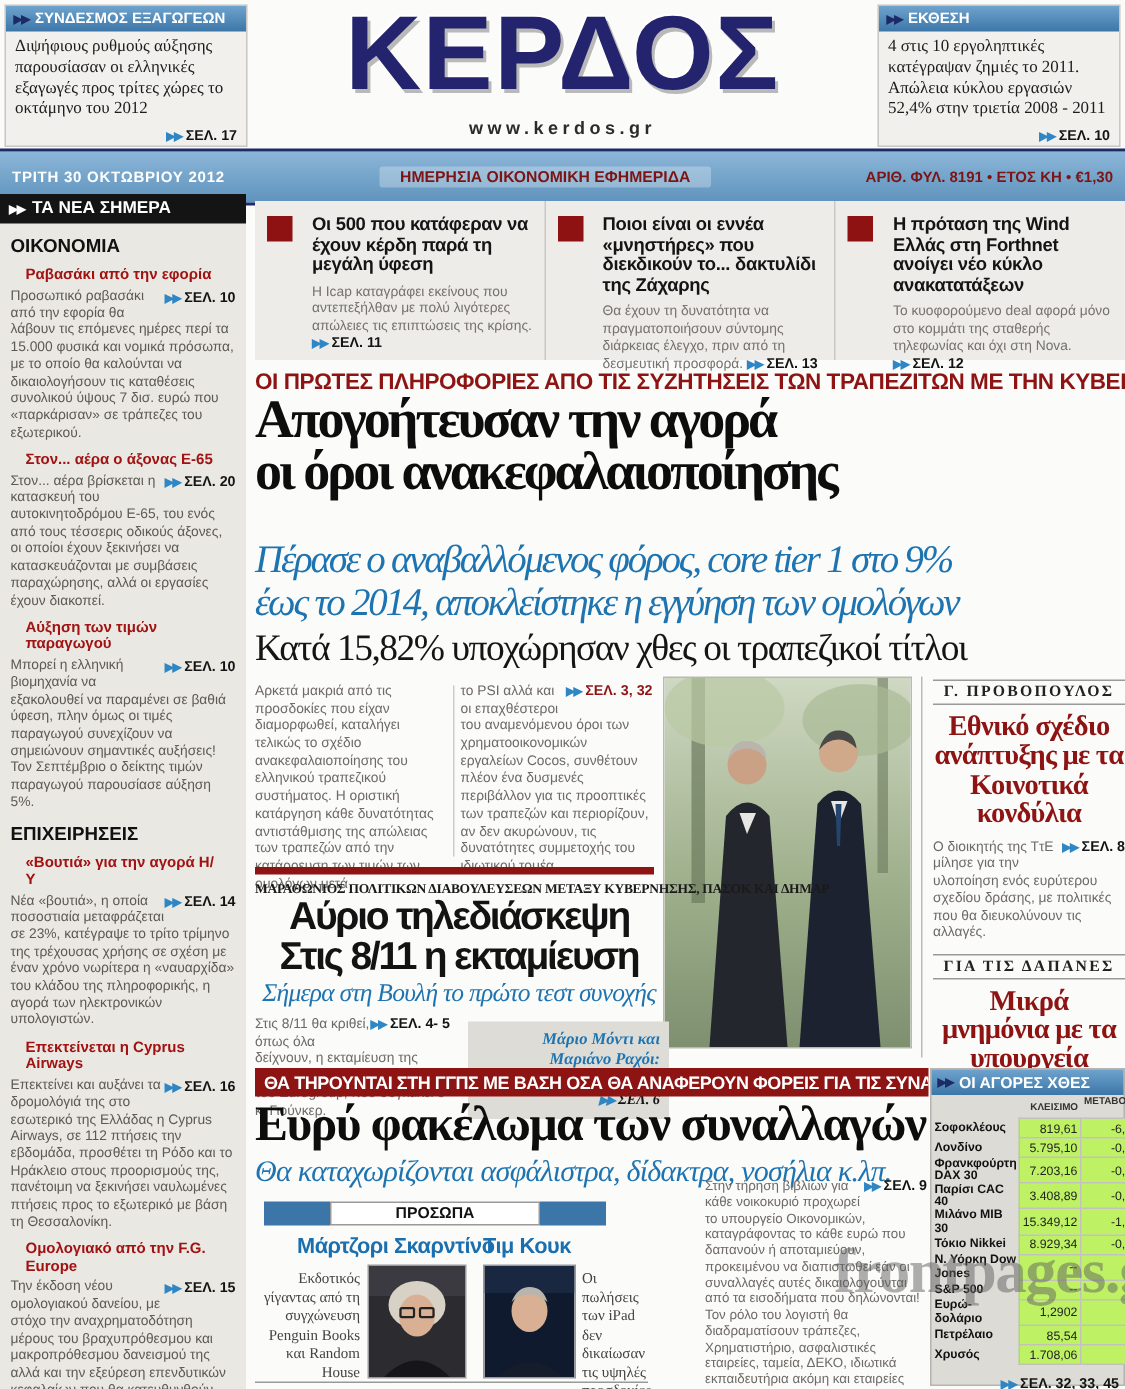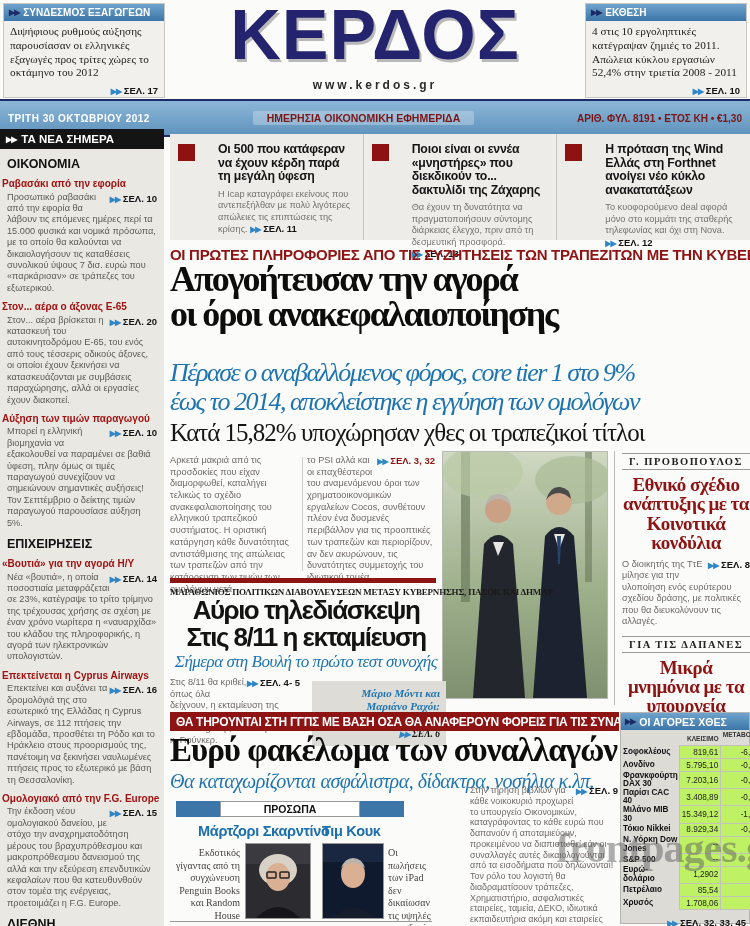--- a/index.html
+++ b/index.html
@@ -19,30 +19,30 @@
   .site{position:absolute;left:170px;top:78px;width:410px;text-align:center;font-weight:bold;font-size:12px;letter-spacing:3px;color:#2b2b2b}
   .datebar{position:absolute;left:0;top:99px;width:750px;height:38px;box-sizing:border-box;background:linear-gradient(#8cb6d8,#5f93bd);border-top:2px solid #1d2b66;border-bottom:2px solid #1d2b66;display:flex;align-items:center;justify-content:space-between;padding:0 8px}
   .datebar .d1{color:#fff;font-weight:bold;font-size:10px;letter-spacing:.5px}
   .datebar .d2{color:#7c1414;font-weight:bold;font-size:10.5px;background:rgba(255,255,255,.28);padding:1px 14px;border-radius:2px}
   .datebar .d3{color:#7c1414;font-weight:bold;font-size:10px}
   
   .sidebar{position:absolute;left:0;top:129px;width:164px;height:797px;background:#eae8e3;overflow:hidden;box-sizing:border-box;padding-bottom:4px}
   .sb-hd{height:20px;background:#141414;color:#fff;font-weight:bold;font-size:11.5px;display:flex;align-items:center;gap:5px;padding:0 6px}
   .sb-hd .arr{font-size:8px;letter-spacing:-1px}
   .sb-title{font-weight:bold;font-size:12.5px;color:#111;padding:8px 7px 0}
-  .ih{color:#a11212;font-weight:bold;font-size:10px;padding:7px 2px 0;line-height:1.15}
+  .ih{color:#a11212;font-weight:bold;font-size:10px;padding:7px 17px 0;line-height:1.15}
   .ib{font-size:9.2px;color:#5d5954;line-height:1.24;padding:2px 7px 0}
   .ib .pref{float:right;margin-top:1px}
   
   .main{position:absolute;left:170px;top:129px;width:580px;height:797px}
   .tri-row{position:absolute;top:5px;left:0;width:580px;height:106px;background:#edece8;display:flex}
   .tri{flex:1;padding:9px 8px 0;position:relative;box-sizing:border-box}
   .tri + .tri{border-left:1px solid #c9c8c4}
   .sq{position:absolute;left:8px;top:10px;width:17px;height:17px;background:#8e1212}
-  .tri-inner{margin-left:40px}
+  .tri-inner{margin-left:30px}
   .tri h3{font-size:12.3px;line-height:1.1;color:#141414;margin:0 0 5px;letter-spacing:-.2px}
   .tri .bd{font-size:9.2px;color:#76726d;line-height:1.25}
   .lk{position:absolute;top:117px;left:0;width:580px;font-weight:bold;font-size:15px;color:#8e1414;letter-spacing:-.3px;white-space:nowrap}
   .h1{position:absolute;top:133px;left:0;width:580px;font-family:"Liberation Serif",serif;font-weight:bold;font-size:36px;line-height:.98;color:#0d0d0d;letter-spacing:-2px;white-space:nowrap}
   .dekb{position:absolute;top:230px;left:0;width:580px;font-family:"Liberation Serif",serif;font-style:italic;font-size:26px;line-height:1.1;color:#1d74b0;letter-spacing:-1.5px;white-space:nowrap}
   .dekk{position:absolute;top:290px;left:0;width:580px;font-family:"Liberation Serif",serif;font-size:25px;color:#151515;letter-spacing:-1px;white-space:nowrap}
   .lc{position:absolute;top:326px;width:128px;font-size:9.2px;color:#6e6a66;line-height:1.27}
   .lc .pref{float:right}.lc .pref .pg2{color:#8e1414}
   .lcdiv{position:absolute;left:132px;top:328px;width:1px;height:114px;background:#ccc}
   .photo-mr{position:absolute;left:272px;top:322px;width:166px;height:248px;border:1px solid #b9b9b4;box-sizing:border-box}

